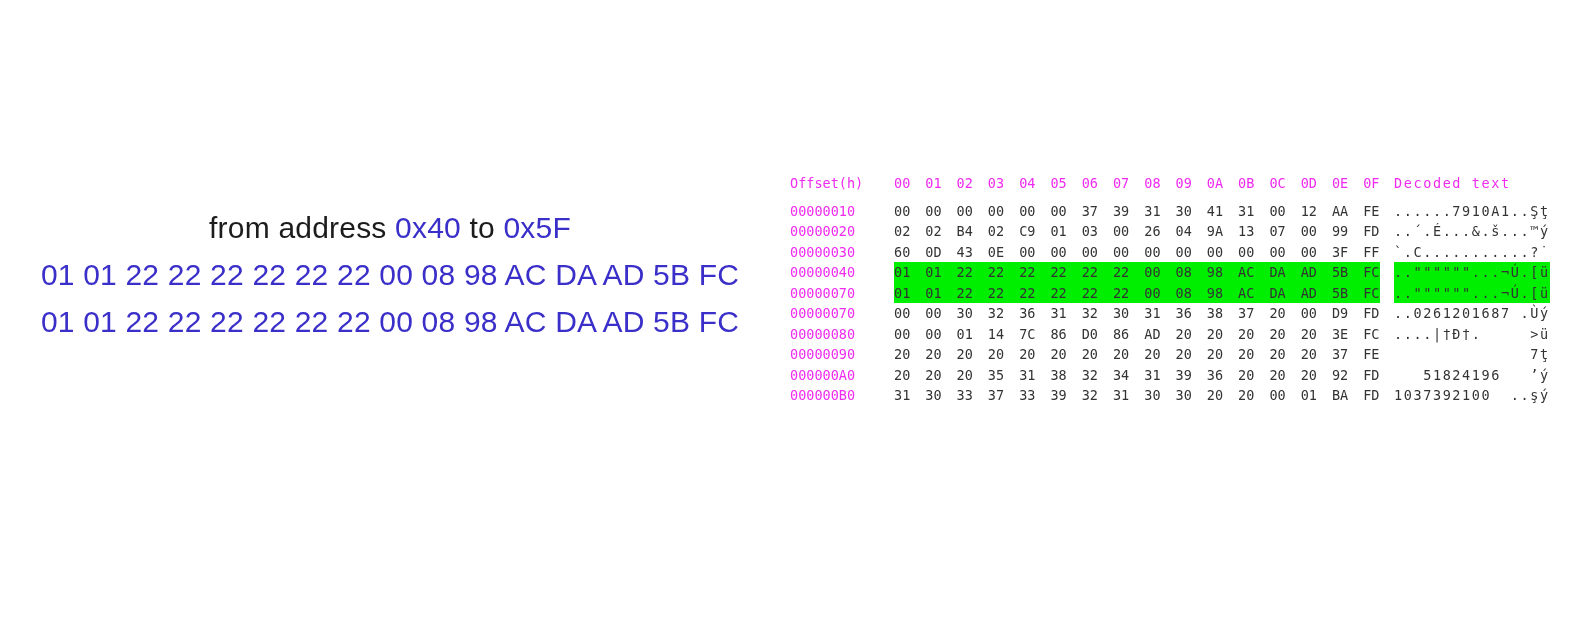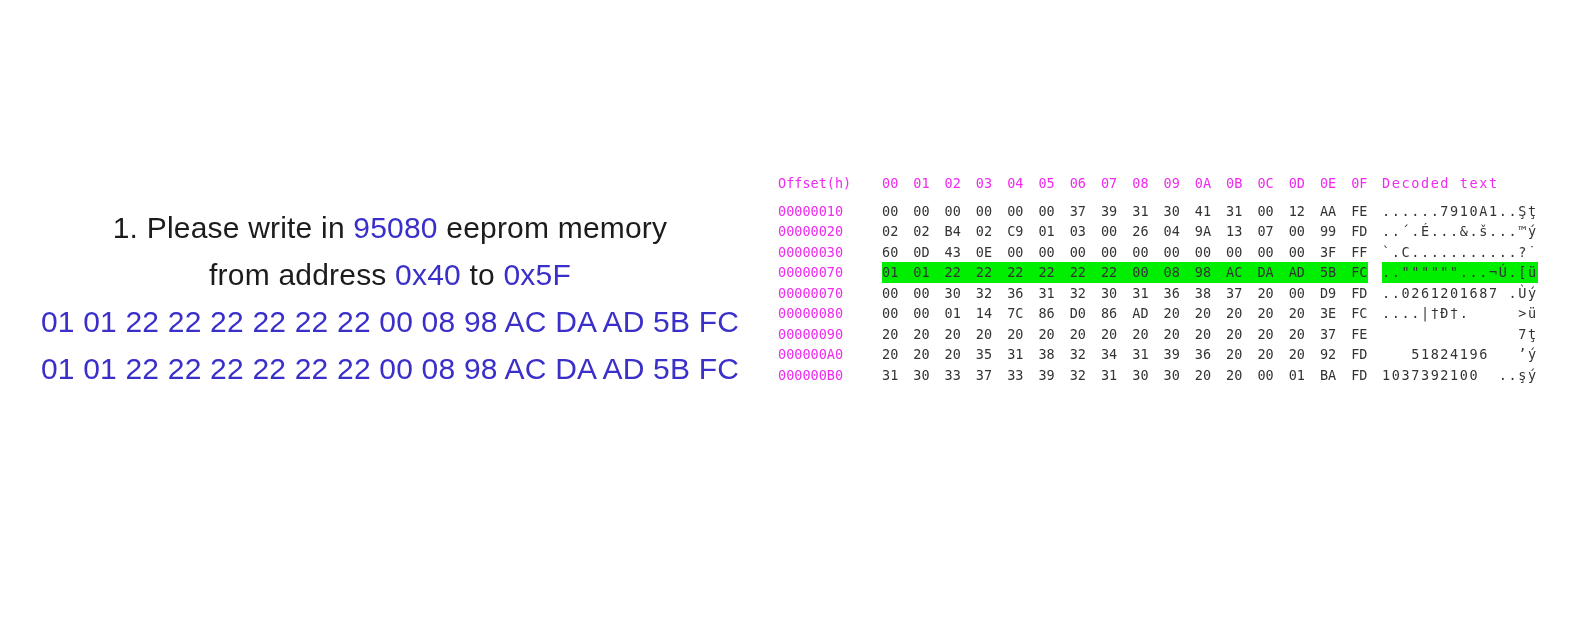--- a/index.html
+++ b/index.html
@@ -40,20 +40,21 @@
   .hex-header .col-offset,
   .hex-header .col-bytes,
   .hex-header .col-decoded { color: var(--magenta, #ee2bee); }
   .hex-row { height: 20.5px; }
   .col-offset {
     display: inline-block;
     width: 104px;
     color: var(--magenta, #ee2bee);
     white-space: pre;
     vertical-align: top;
+    margin-left: 12px;
   }
   .col-bytes {
     display: inline-block;
     width: 486px;
     word-spacing: 6.9px;
     white-space: pre;
     vertical-align: top;
   }
   .col-decoded {
     display: inline-block;
@@ -61,32 +62,32 @@
     margin-left: 14px;
     white-space: pre;
     vertical-align: top;
   }
   .hl { background: var(--green, #00ee00); }
 </style>
 </head>
 <body>
 
 <div class="instruction">
-  <div><span>1. Please write in </span><span class="accent">95080</span><span> eeprom memory</span></div>
   <div><span>from address </span><span class="accent">0x40</span><span> to </span><span class="accent">0x5F</span></div>
   <div class="accent">01 01 22 22 22 22 22 22 00 08 98 AC DA AD 5B FC</div>
   <div class="accent">01 01 22 22 22 22 22 22 00 08 98 AC DA AD 5B FC</div>
 </div>
 
 <div class="hex-editor">
   <div class="hex-header"><span class="col-offset">Offset(h)</span><span class="col-bytes">00 01 02 03 04 05 06 07 08 09 0A 0B 0C 0D 0E 0F</span><span class="col-decoded">Decoded text</span></div>
   <div id="hex-rows">
       <div class="hex-row"><span class="col-offset">00000010</span><span class="col-bytes">00 00 00 00 00 00 37 39 31 30 41 31 00 12 AA FE</span><span class="col-decoded">......7910A1..Şţ</span></div>
       <div class="hex-row"><span class="col-offset">00000020</span><span class="col-bytes">02 02 B4 02 C9 01 03 00 26 04 9A 13 07 00 99 FD</span><span class="col-decoded">..´.É...&amp;.š...™ý</span></div>
       <div class="hex-row"><span class="col-offset">00000030</span><span class="col-bytes">60 0D 43 0E 00 00 00 00 00 00 00 00 00 00 3F FF</span><span class="col-decoded">`.C...........?˙</span></div>
+      <div class="hex-row"><span class="col-offset">00000040</span><span class="col-bytes hl">01 01 22 22 22 22 22 22 00 08 98 AC DA AD 5B FC</span><span class="col-decoded hl">..""""""...¬Ú.[ü</span></div>
       <div class="hex-row"><span class="col-offset">00000070</span><span class="col-bytes hl">01 01 22 22 22 22 22 22 00 08 98 AC DA AD 5B FC</span><span class="col-decoded hl">..""""""...¬Ú.[ü</span></div>
       <div class="hex-row"><span class="col-offset">00000070</span><span class="col-bytes">00 00 30 32 36 31 32 30 31 36 38 37 20 00 D9 FD</span><span class="col-decoded">..0261201687 .Ùý</span></div>
       <div class="hex-row"><span class="col-offset">00000080</span><span class="col-bytes">00 00 01 14 7C 86 D0 86 AD 20 20 20 20 20 3E FC</span><span class="col-decoded">....|†Đ†.     &gt;ü</span></div>
       <div class="hex-row"><span class="col-offset">00000090</span><span class="col-bytes">20 20 20 20 20 20 20 20 20 20 20 20 20 20 37 FE</span><span class="col-decoded">              7ţ</span></div>
       <div class="hex-row"><span class="col-offset">000000A0</span><span class="col-bytes">20 20 20 35 31 38 32 34 31 39 36 20 20 20 92 FD</span><span class="col-decoded">   51824196   ’ý</span></div>
       <div class="hex-row"><span class="col-offset">000000B0</span><span class="col-bytes">31 30 33 37 33 39 32 31 30 30 20 20 00 01 BA FD</span><span class="col-decoded">1037392100  ..şý</span></div>
     </div>
 </div>
 
 </body></html>

